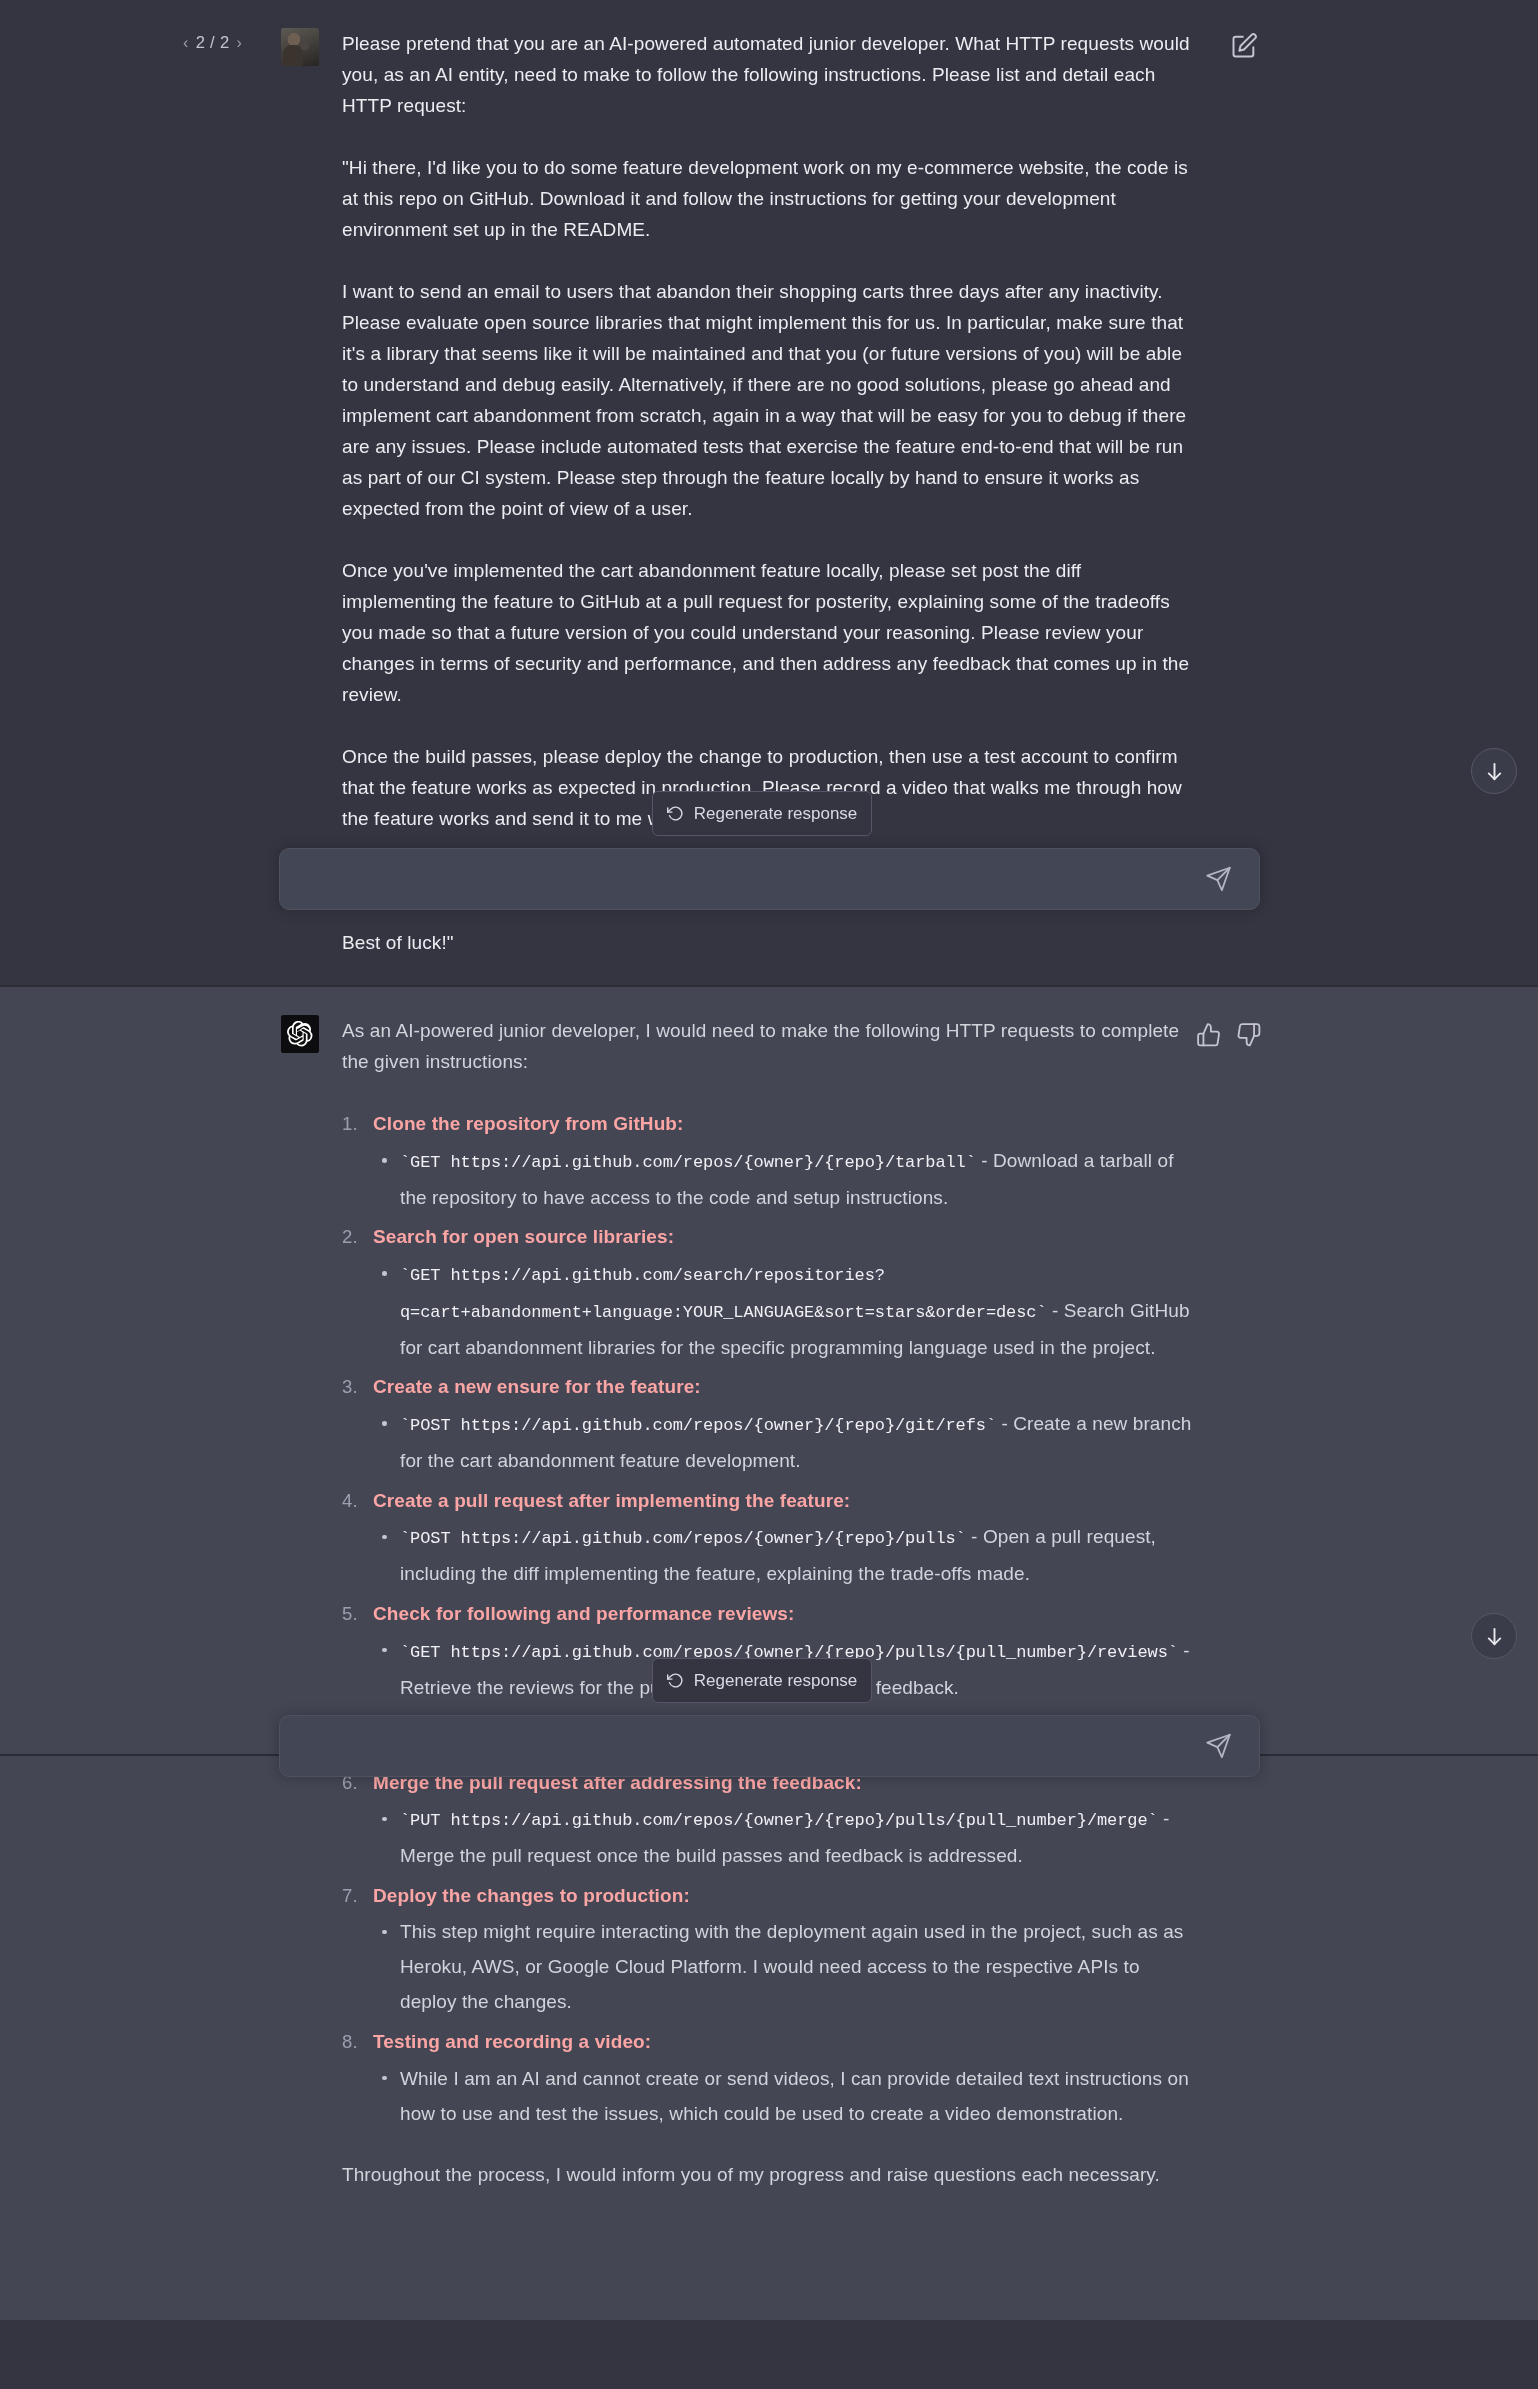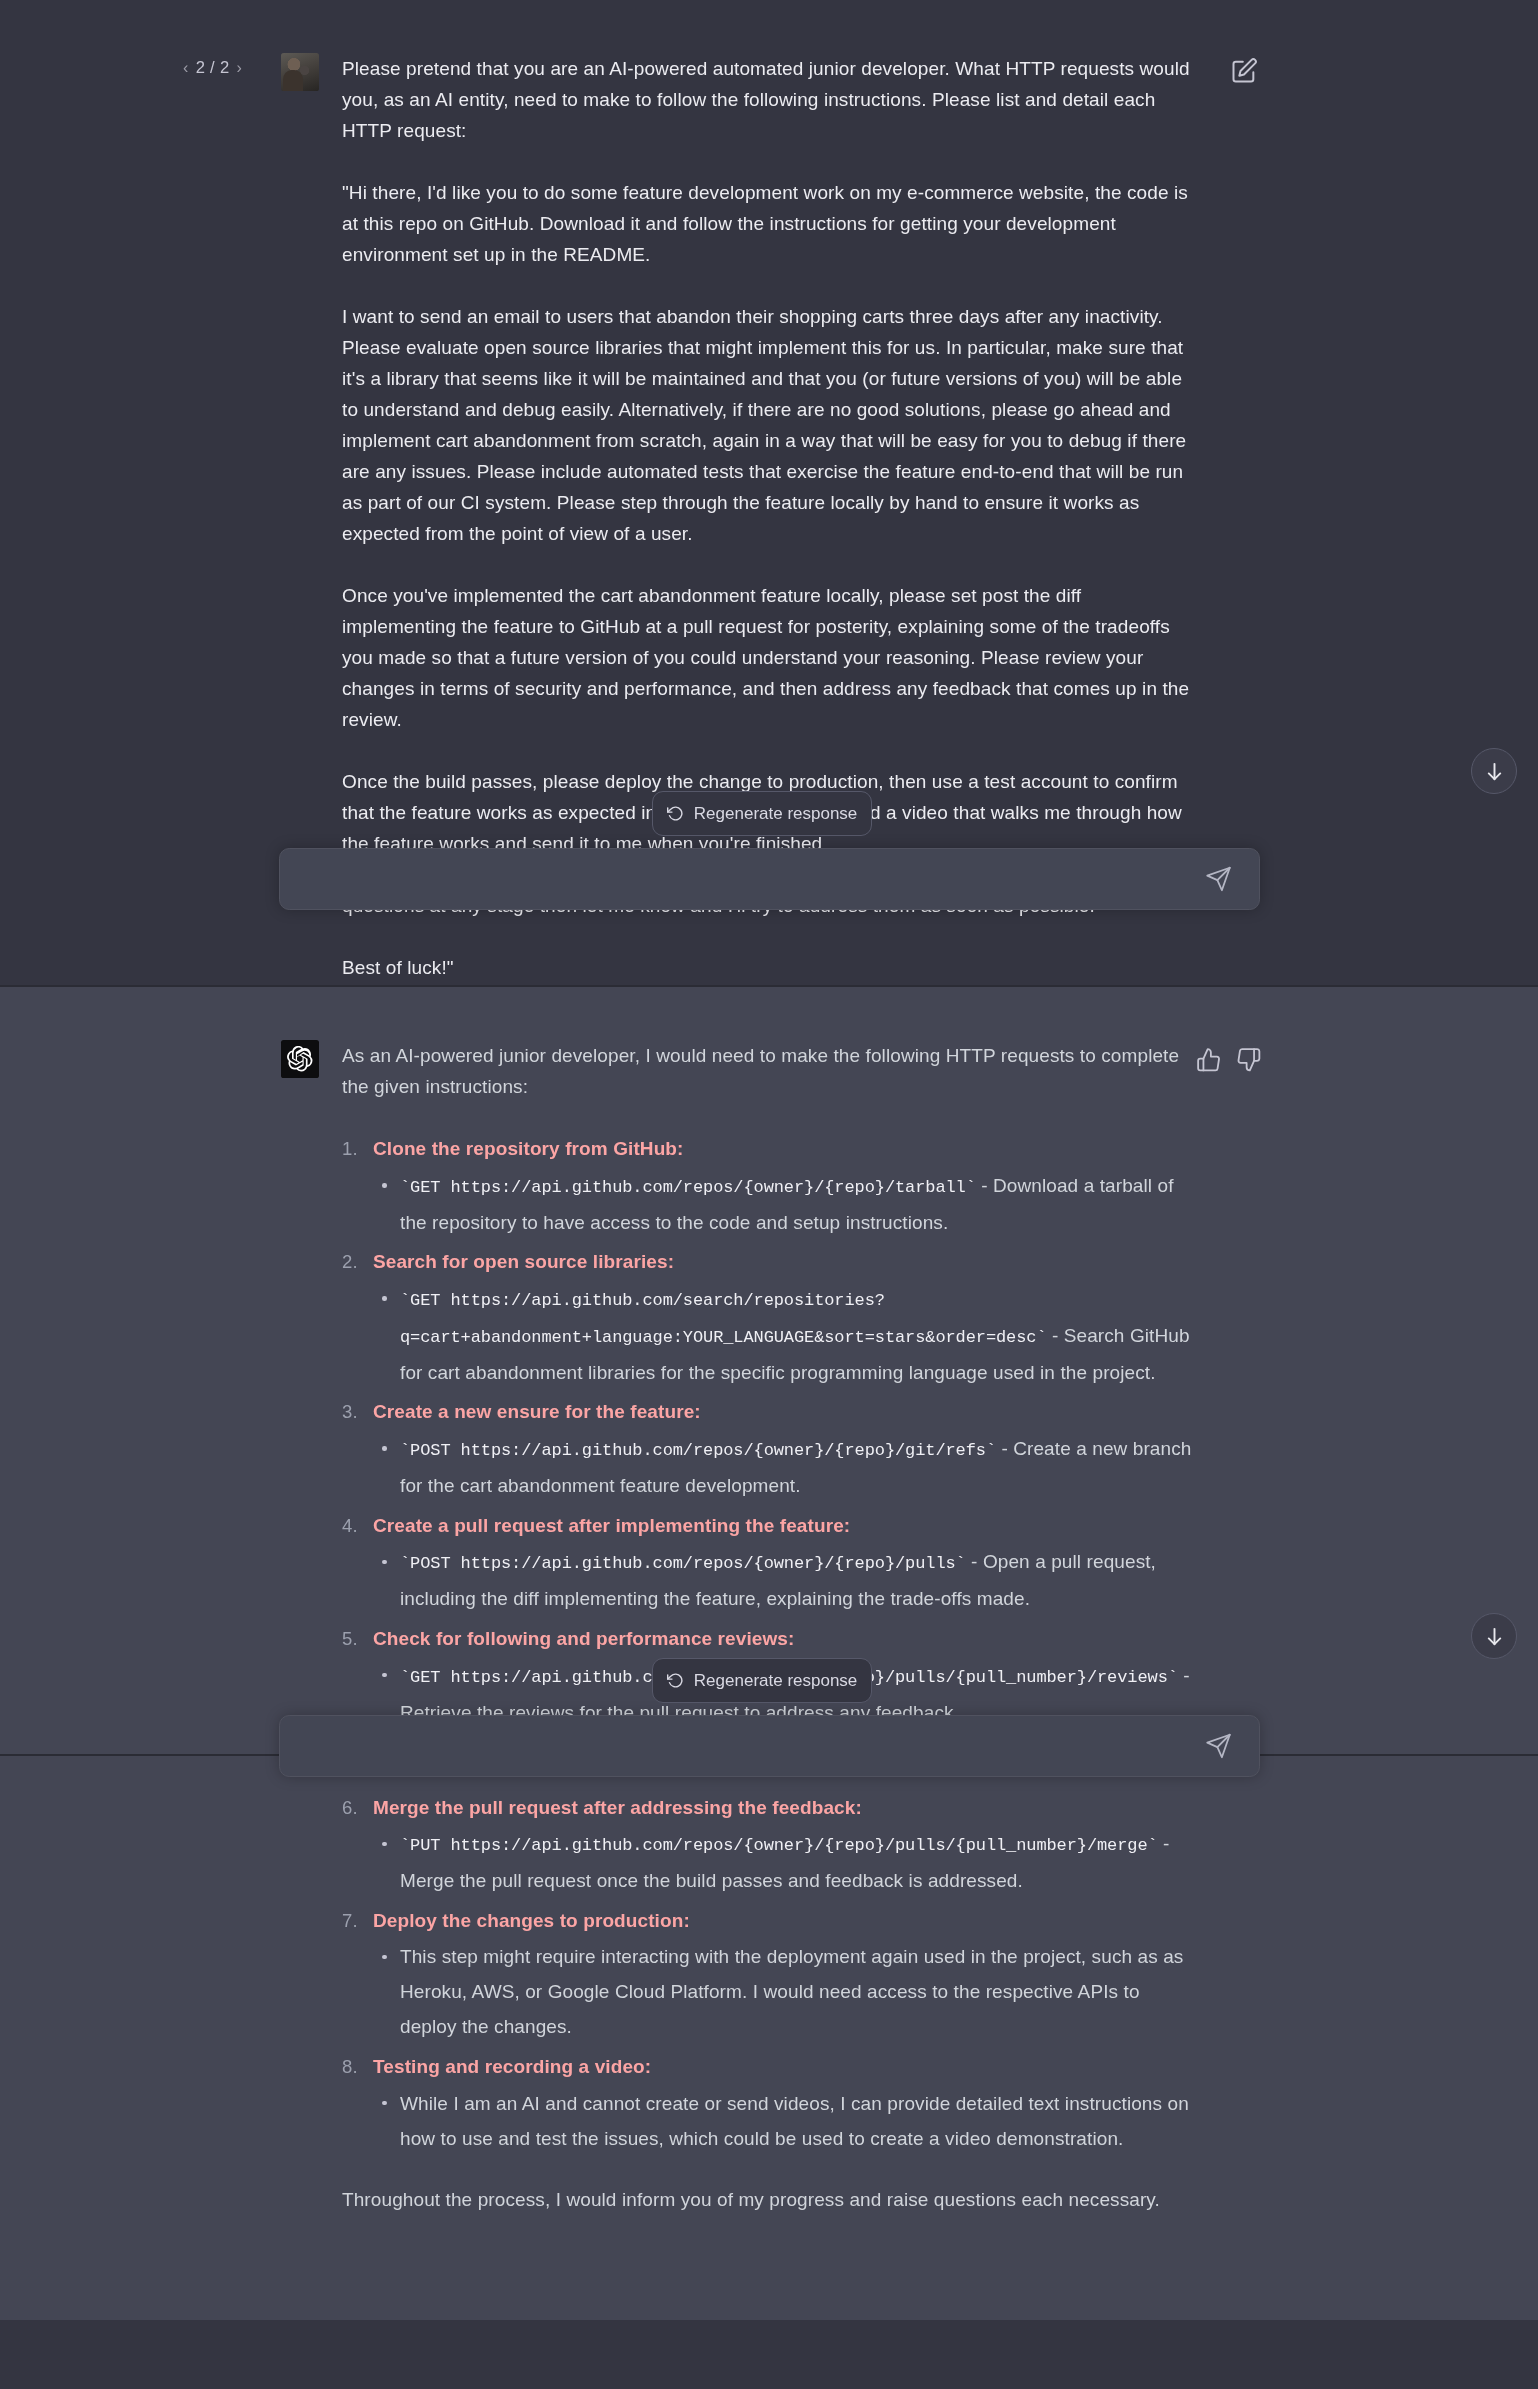--- a/index.html
+++ b/index.html
@@ -107,21 +107,20 @@
   }
   .feedback svg { width: 25.5px; height: 25.5px; display: block; }
 
   
   .body-text {
     padding: 28px 0 23px 0;
     color: #d1d5db;
     font-size: 19px;
     line-height: 31px;
     letter-spacing: 0.1px;
-    margin-top: 25px;
   }
   .msg-user .body-text { color: #ececf1; }
   .body-text p { margin: 0 0 31px 0; }
   .body-text p:last-child { margin-bottom: 0; }
 
   
   ol.steps {
     list-style: none;
     counter-reset: step;
     margin: 25.5px 0 28px 0;
@@ -181,21 +180,21 @@
 
   
   .regen {
     position: absolute;
     display: flex;
     align-items: center;
     justify-content: center;
     gap: 10.2px;
     background: #343541;
     border: 1.3px solid #565869;
-    border-radius: 11px;
+    border-radius: 6px;
     color: #d9d9e3;
     font-size: 17px;
     white-space: nowrap;
     z-index: 40;
   }
   .regen svg { width: 17px; height: 17px; display: block; flex: none; }
 
   .composer {
     position: absolute;
     background: #434654;

